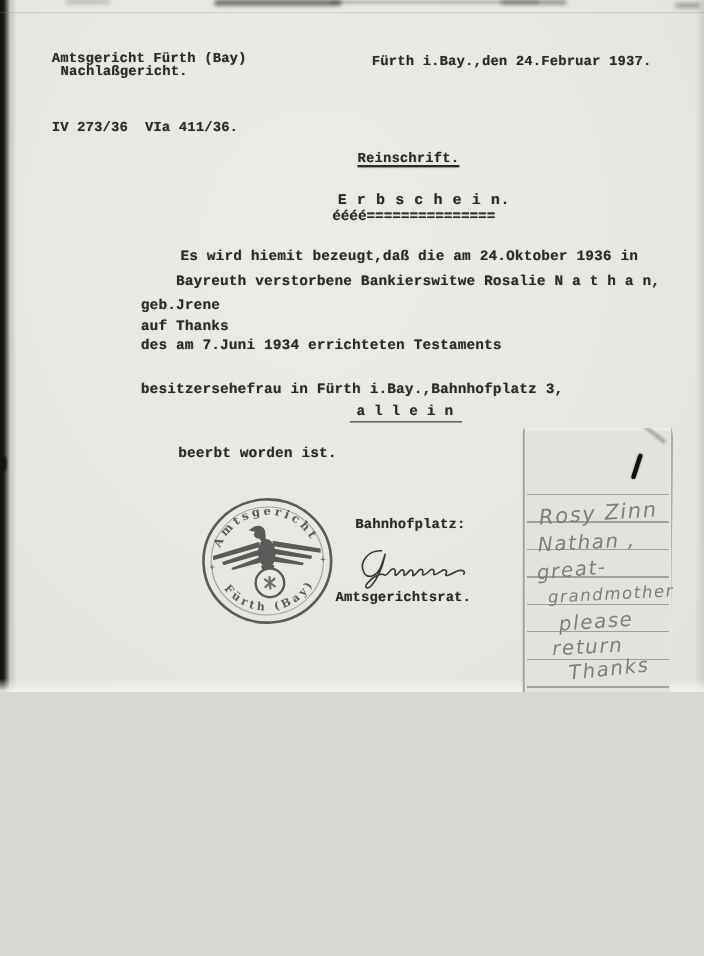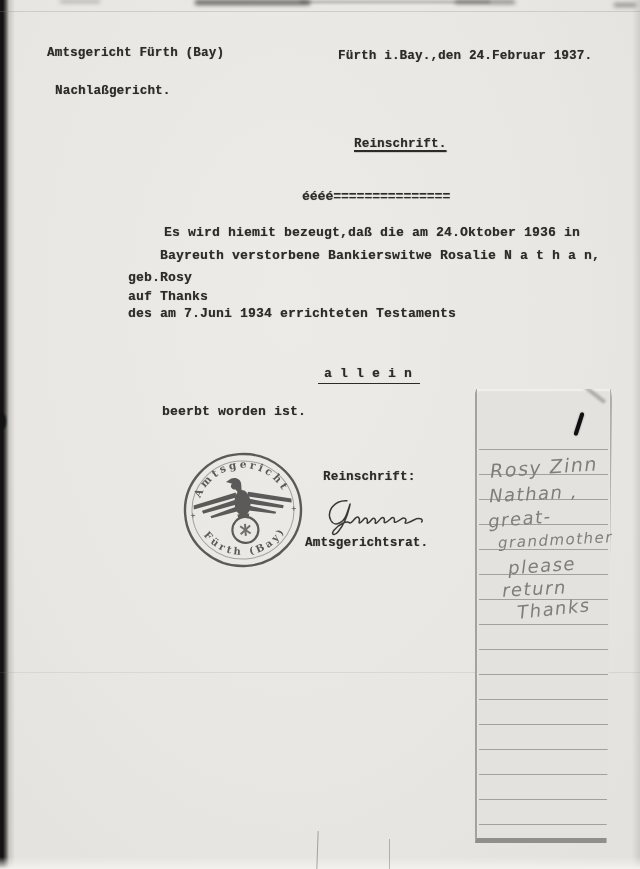--- a/index.html
+++ b/index.html
@@ -1,17 +1,17 @@
 <!DOCTYPE html>
 <html><head>
 <meta charset="utf-8">
 <style>
   html,body{margin:0;padding:0;background:#d8d7d3;}
   .scan{
-    position:relative;width:640px;height:869px;overflow:hidden;
+    position:relative;width:640px;height:629px;overflow:hidden;
     background:radial-gradient(ellipse at 45% 35%, #edebe7 0%, #e8e7e3 55%, #e2e1dd 100%);
     font-family:"Liberation Mono","DejaVu Sans Mono",monospace;
   }
   
   .edge-left{position:absolute;left:0;top:0;width:15px;height:100%;
     background:linear-gradient(90deg,#141414 0px,#141414 3px,#605f5b 6px,rgba(140,138,132,.35) 9px,rgba(0,0,0,0) 15px);}
   .edge-right{position:absolute;right:0;top:0;width:8px;height:100%;background:linear-gradient(270deg,rgba(150,148,142,.28),rgba(0,0,0,0));}
   .edge-bottom{position:absolute;left:0;bottom:0;width:100%;height:12px;background:linear-gradient(0deg,#f3f2ee,rgba(0,0,0,0));}
   .smudge{position:absolute;background:#3c3c38;filter:blur(2px);}
   .smudge.s1{left:195px;top:0;width:115px;height:5px;opacity:.75;}
@@ -23,24 +23,24 @@
   .crease-top{position:absolute;left:0;top:11px;width:100%;height:1px;background:rgba(140,138,132,.28);}
   .crease-h{position:absolute;left:0;top:672px;width:100%;height:1px;background:rgba(140,139,134,.16);}
   .crease-v1{position:absolute;left:317px;top:831px;width:1px;height:38px;background:rgba(95,94,90,.5);transform:rotate(2deg);}
   .crease-v2{position:absolute;left:389px;top:839px;width:1px;height:30px;background:rgba(95,94,90,.4);}
 
   
   .tw{position:absolute;color:#2c2b29;font-weight:700;font-size:12.5px;letter-spacing:.2px;
       white-space:pre;text-shadow:.3px .3px .7px rgba(35,35,33,.55);}
   .tw.body{font-size:13px;}
   .court-name{left:47px;top:46px;}
-  .department{left:55px;top:84px;text-align:center;}
+  .department{left:55px;top:58px;text-align:center;}
   .place-date{left:338px;top:49px;}
   .file-ref{left:47px;top:109px;}
-  .copy-label{left:354px;top:137px;text-decoration:underline;text-underline-offset:3px;text-decoration-thickness:1.5px;text-align:center;}
+  .copy-label{left:325px;top:137px;text-decoration:underline;text-underline-offset:3px;text-decoration-thickness:1.5px;text-align:center;}
   .title{left:307px;top:175px;font-size:13.5px;letter-spacing:.6px;}
   .title-underline{left:302px;top:189px;font-size:13px;letter-spacing:0;}
   .bl0{left:164px;top:225px;}
   .bl1{left:128px;top:248px;padding-left:32px;}
   .bl2{left:128px;top:270px;}
   .bl3{left:128px;top:289px;}
   .bl4{left:128px;top:306px;}
   .bl5{left:128px;top:326px;}
   .bl6{left:128px;top:346px;}
   .emphasis{left:318px;top:366px;border-bottom:1.5px solid #2c2b29;padding:0 8px 2px 6px;text-align:center;}
@@ -89,29 +89,32 @@
   <div class="smudge s5"></div>
   <div class="blob-left"></div>
   <div class="crease-top"></div>
   <div class="crease-h"></div>
   <div class="crease-v1"></div>
   <div class="crease-v2"></div>
 
   <div class="tw court-name">Amtsgericht Fürth (Bay)</div>
   <div class="tw department">Nachlaßgericht.</div>
   <div class="tw place-date">Fürth i.Bay.,den 24.Februar 1937.</div>
+  <div class="tw file-ref">IV 273/36  VIa 411/36.</div>
 
   <div class="tw copy-label">Reinschrift.</div>
+  <div class="tw title">E r b s c h e i n.</div>
   <div class="tw title-underline">éééé===============</div>
 
   <div class="tw body bl0">Es wird hiemit bezeugt,daß die am 24.Oktober 1936 in</div>
   <div class="tw body bl1">Bayreuth verstorbene Bankierswitwe Rosalie N a t h a n,</div>
-  <div class="tw body bl2">geb.Rosy</div>
+  <div class="tw body bl2">geb.Jrene</div>
   <div class="tw body bl3">auf Thanks</div>
   <div class="tw body bl4">des am 7.Juni 1934 errichteten Testaments</div>
+  <div class="tw body bl6">besitzersehefrau in Fürth i.Bay.,Bahnhofplatz 3,</div>
   <div class="tw body emphasis">a l l e i n</div>
   <div class="tw body closing">beerbt worden ist.</div>
 
   <svg class="seal" viewBox="0 0 125 122">
     <defs>
       <path id="sealTop" d="M17,62 A45,44 0 0 1 107,62"></path>
       <path id="sealBottom" d="M14,58 A48,47 0 0 0 110,58"></path>
     </defs>
     <g transform="rotate(-4 62 60)">
       <ellipse cx="62" cy="60" rx="58" ry="56" fill="none" stroke="#4c4b49" stroke-width="2.4"></ellipse>
@@ -138,21 +141,21 @@
       </g>
       <circle cx="63" cy="80" r="13" fill="#e9e8e4" stroke="#4c4b49" stroke-width="2.2"></circle>
       <g stroke="#4c4b49" stroke-width="2" opacity=".85">
         <path d="M58,76 L68,84" fill="none"></path>
         <path d="M68,76 L58,84" fill="none"></path>
         <path d="M63,74 L63,86" fill="none"></path>
       </g>
     </g>
   </svg>
 
-  <div class="tw court-label">Reinschrift:</div>
+  <div class="tw court-label">Bahnhofplatz:</div>
   <svg class="signature" viewBox="0 0 130 44">
     <path d="M30,10 C18,8 8,18 12,28 C15,35 24,32 28,24 C32,16 34,10 32,16 C28,28 22,36 18,40 C14,44 10,42 14,38 C20,32 28,30 30,32 C32,34 34,30 37,28 C40,26 41,29 40,32 C39,35 42,33 45,30 C47,28 49,30 48,33 C47,36 50,34 53,31 C55,29 57,31 56,34 C55,37 58,35 61,32 C64,29 66,31 65,34 C64,37 67,36 71,33 C74,30 76,32 75,35 C74,38 78,36 82,34 C85,32 88,34 86,37 C84,40 90,38 95,36 C99,34 105,36 102,39" fill="none" stroke="#3a3938" stroke-width="1.5" stroke-linecap="round"></path>
   </svg>
   <div class="tw signer-title">Amtsgerichtsrat.</div>
 
   <div class="note">
     <div class="note-rules"></div>
     <div class="note-fold"></div>
   </div>
   <div class="pen-mark"></div>

